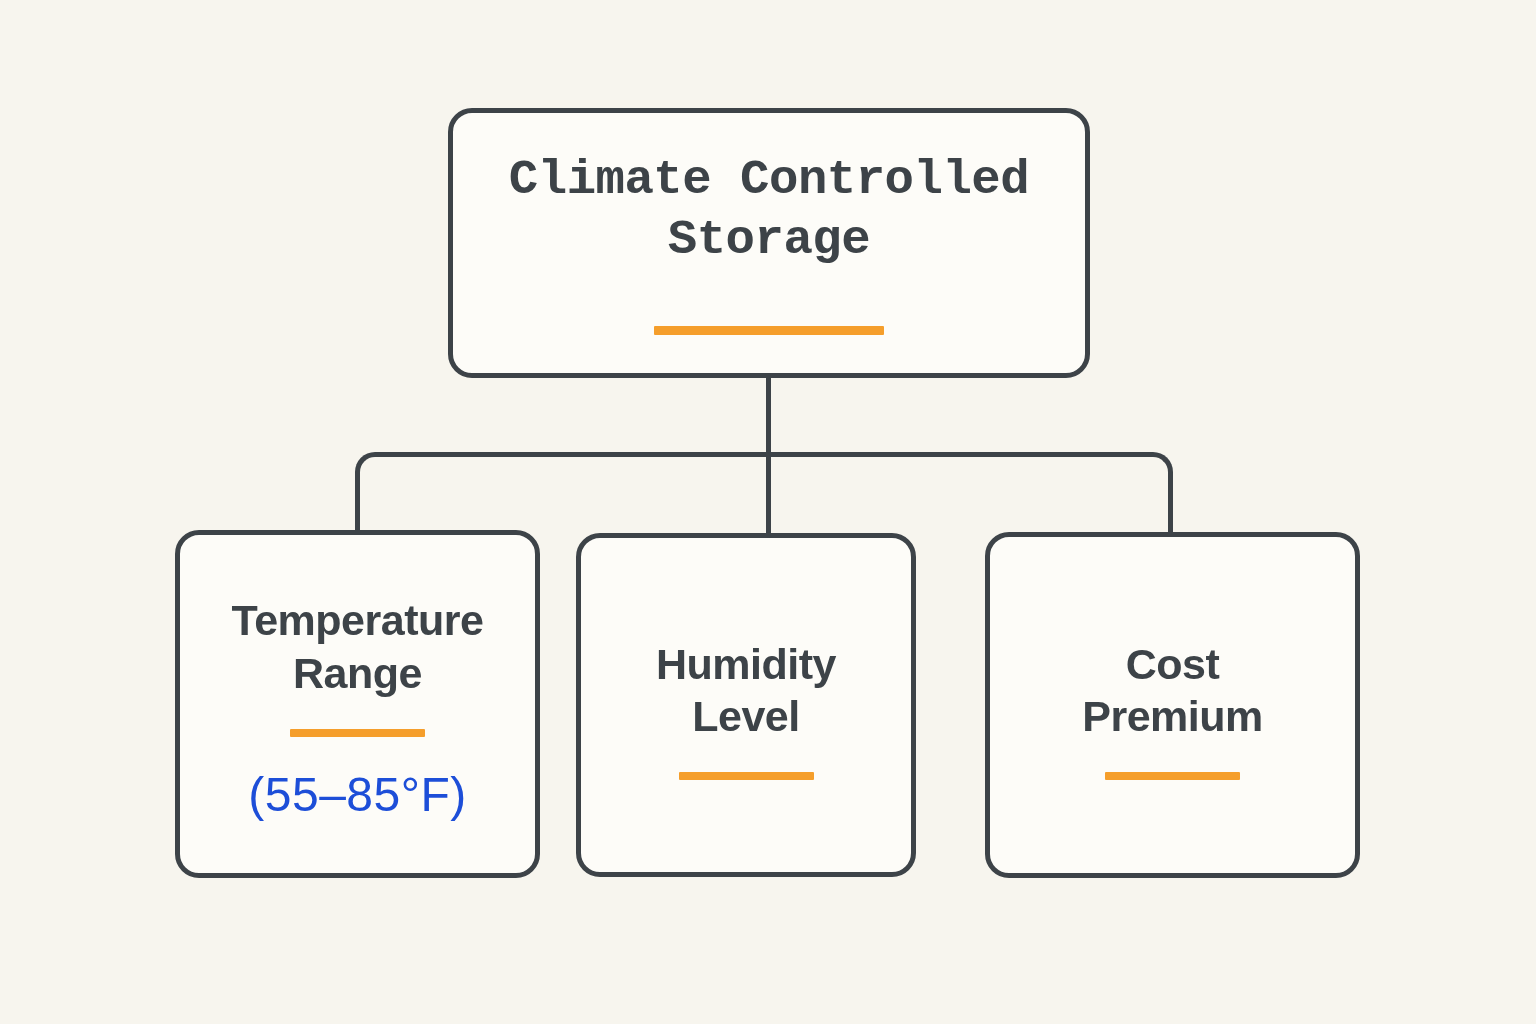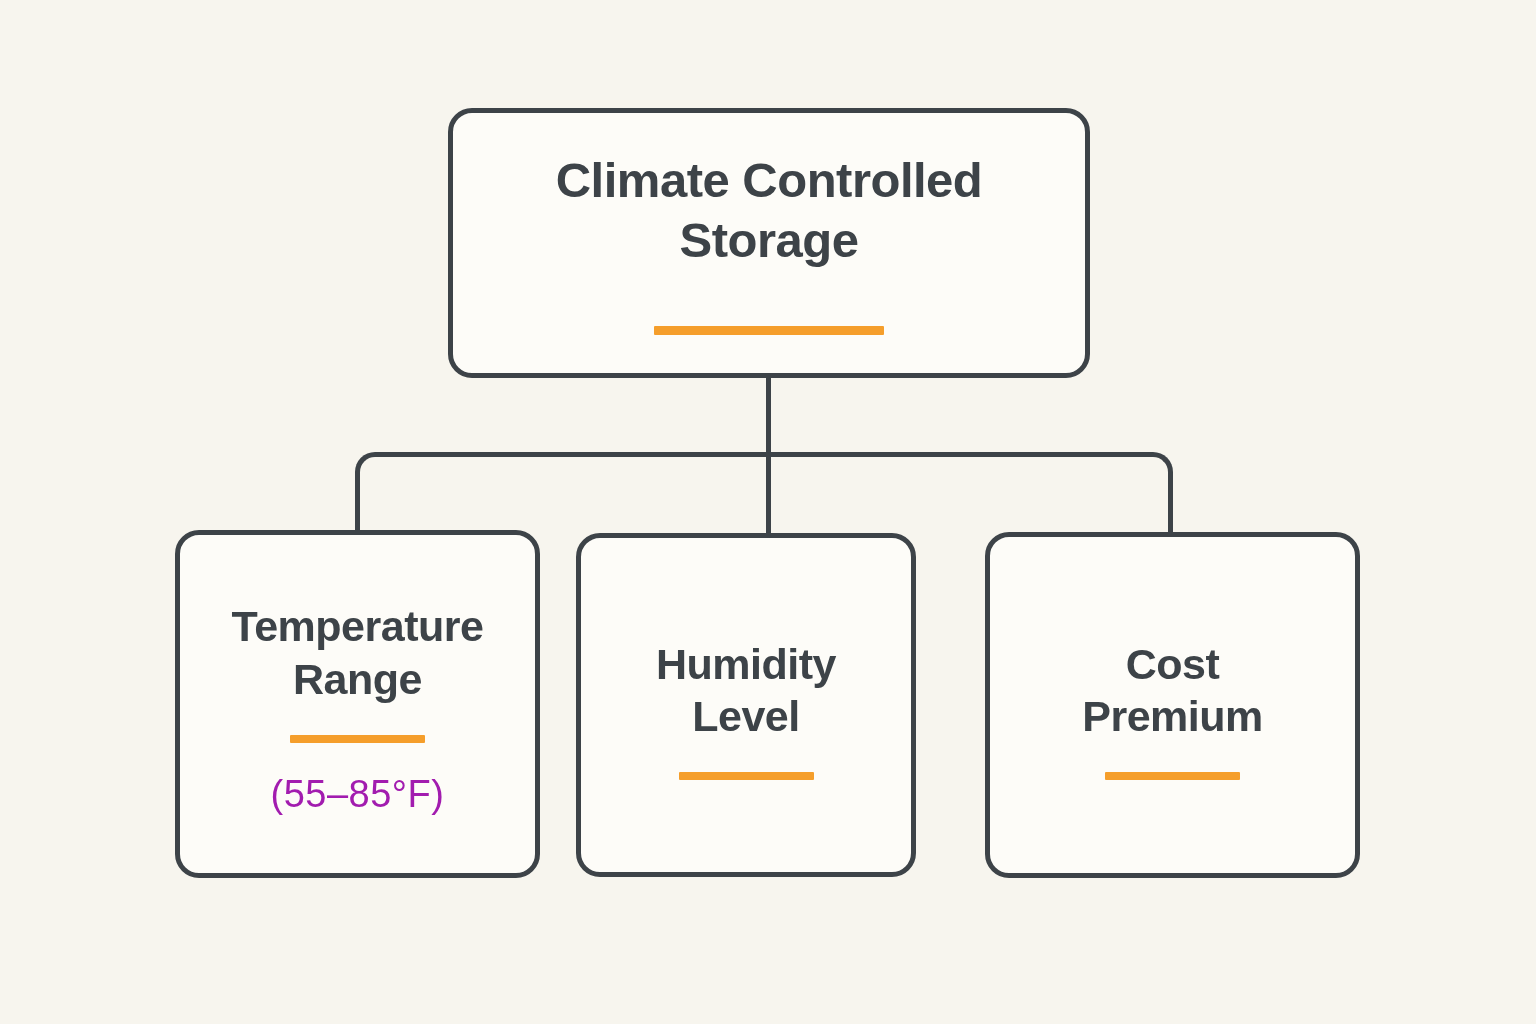--- a/index.html
+++ b/index.html
@@ -55,20 +55,21 @@
     flex-direction: column;
     align-items: center;
     justify-content: center;
   }
   .node-root {
     left: 448px;
     top: 108px;
     width: 642px;
     height: 270px;
     gap: 56px;
+    font-family: Liberation Mono, monospace;
   }
   .node-child {
     top: 530px;
     height: 348px;
     gap: 30px;
   }
   .node-child-1 { left: 175px;  width: 365px; }
   .node-child-2 { left: 576px;  width: 340px; top: 533px; height: 344px; }
   .node-child-3 { left: 985px;  width: 375px; top: 532px; height: 346px; }
 
@@ -84,22 +85,22 @@
   .node-child .node-title { font-size: 43px; margin-top: 8px; }
 
   .accent-rule {
     background: #f59e2b;
     border-radius: 1px;
   }
   .node-root  .accent-rule { width: 230px; height: 9px; }
   .node-child .accent-rule { width: 135px; height: 8px; }
 
   .node-value {
-    color: #a21caf;
-    font-size: 38px;
+    color: #1d4ed8;
+    font-size: 48px;
     font-weight: normal;
     text-align: left;
     letter-spacing: 0.5px;
   }
 </style>
 </head>
 <body>
 
 <div class="canvas">
 

